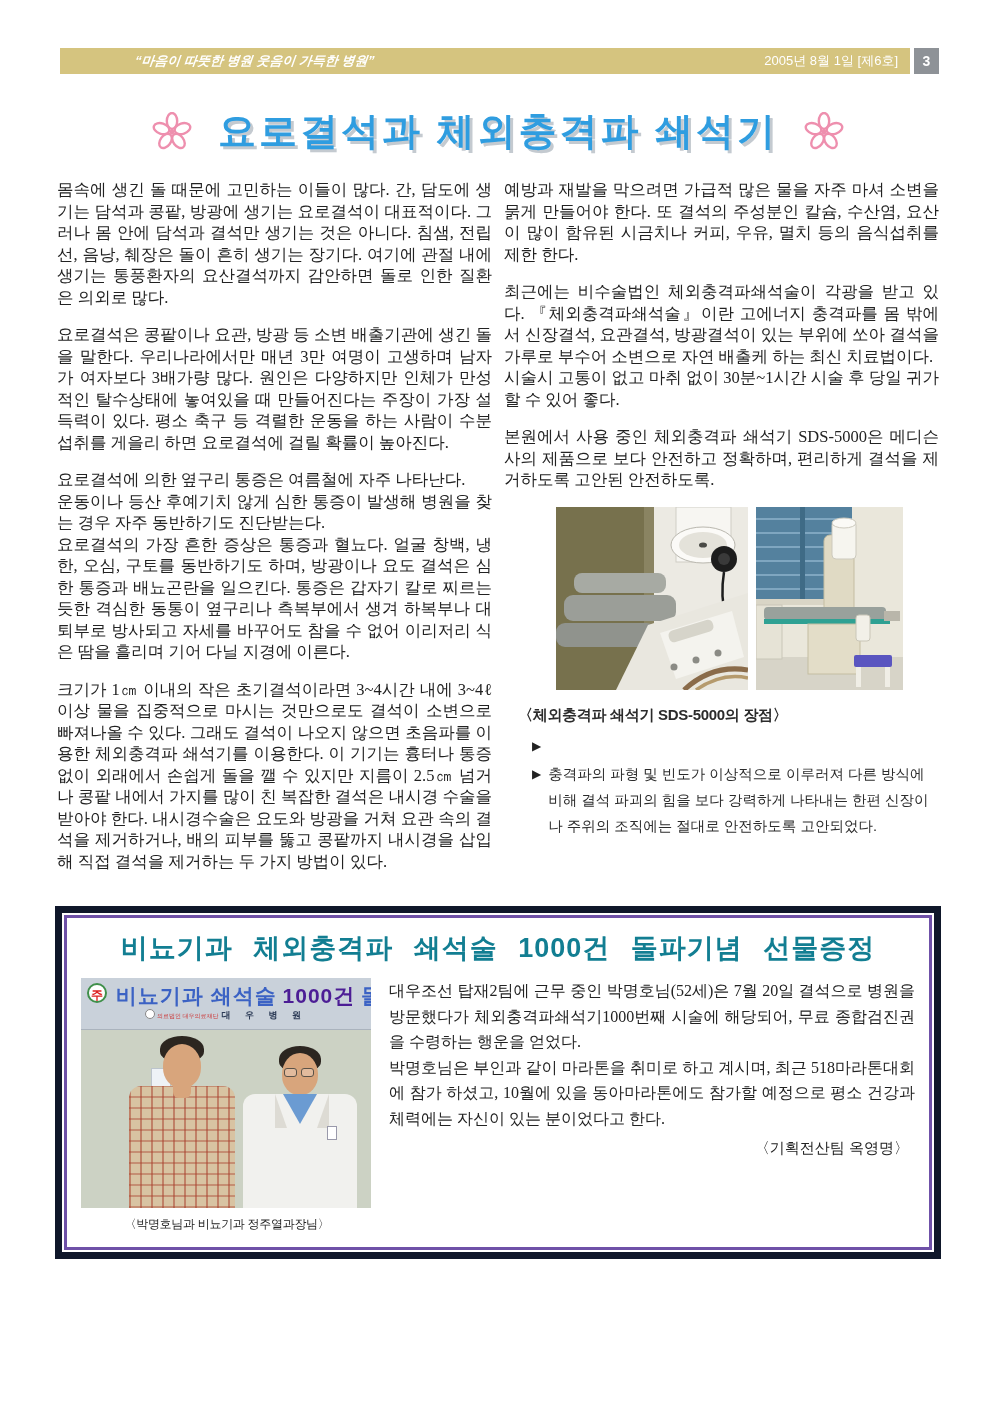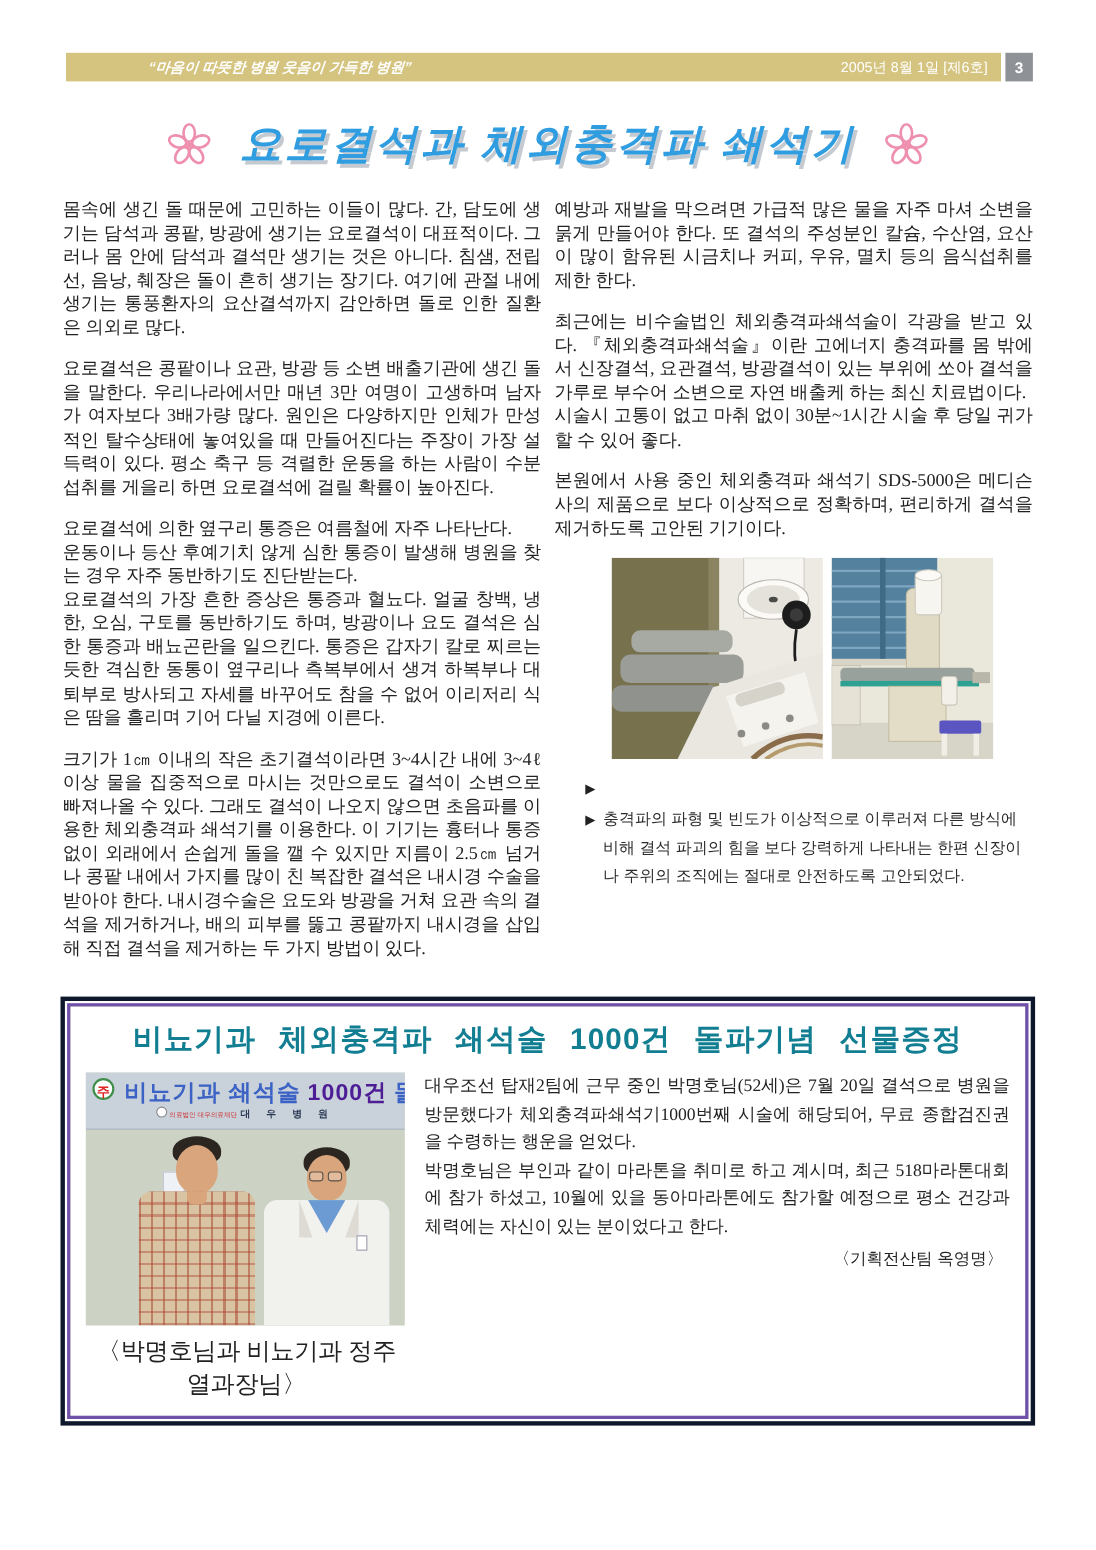--- a/index.html
+++ b/index.html
@@ -20,21 +20,21 @@
   
   .header-row{display:flex;margin:48px 57px 0 60px;height:26px;}
   .header-bar{flex:1;background:var(--bar);display:flex;align-items:center;justify-content:space-between;
     padding:0 12px 0 75px;font-family:var(--sans);color:#fff;font-size:13px;}
   .header-motto{font-style:italic;font-weight:bold;transform:skewX(-6deg);}
   .header-date{font-weight:normal;}
   .page-num{width:25px;height:26px;background:#8e9297;color:#fff;font-family:var(--sans);
     font-weight:bold;font-size:14px;display:flex;align-items:center;justify-content:center;margin-left:4px;}
 
   
-  .title-row{margin-top:32px;text-align:center;display:flex;align-items:center;justify-content:center;gap:26px;font-style:italic;}
+  .title-row{margin-top:32px;text-align:center;display:flex;align-items:center;justify-content:center;gap:26px;}
   .flower{display:inline-block;width:40px;height:40px;}
   .main-title{font-family:var(--sans);font-weight:bold;font-size:38px;letter-spacing:3px;
     color:var(--title-blue);text-shadow:3px 3px 0 #c4cad0;white-space:nowrap;}
 
   
   .columns{display:flex;margin:22px 57px 0;gap:12px;}
   .col{width:50%;font-size:16.5px;line-height:21.5px;text-align:justify;}
   .body-p{margin:0 0 16px;}
   .body-group{margin:0 0 16px;}
   .body-group p{margin:0;}
@@ -44,21 +44,21 @@
   .photo-frame{display:block;}
 
   
   .adv{font-family:var(--sans);color:#2b2b2b;}
   .adv-caption{font-size:15px;font-weight:bold;margin:4px 0 8px 14px;letter-spacing:-0.3px;}
   .adv-item{display:flex;margin:0 0 2px 28px;font-size:14.5px;line-height:26px;}
   .adv-marker{color:#222;font-size:12px;line-height:26px;margin-right:7px;}
   .adv-text p{margin:0;text-align:left;}
 
   
-  .promo-box{margin:18px 55px 0;border:4px solid #0f172a;padding:2px;}
+  .promo-box{margin:18px 55px 0;border:7px solid #0f172a;padding:2px;}
   .promo-inner{border:3px solid var(--purple);padding:10px 14px 14px;}
   .promo-title{font-family:var(--sans);text-align:center;font-size:27px;font-weight:bold;
     color:var(--teal);letter-spacing:1px;word-spacing:12px;margin:2px 0 12px;}
   .promo-content{display:flex;gap:16px;}
   .promo-left{width:292px;flex:none;}
   .photo3{position:relative;width:290px;height:230px;background:#ccd2c4;overflow:hidden;}
   .p3-banner{position:absolute;left:0;top:0;width:100%;height:52px;background:#c9d1da;
     border-bottom:1px solid #aab3bd;font-family:var(--sans);}
   .p3-line1{position:absolute;left:6px;top:4px;width:284px;white-space:nowrap;font-weight:bold;font-size:21px;}
   .p3-logo{display:inline-block;width:20px;height:20px;border:2px solid #3f8f4a;border-radius:50%;
@@ -77,21 +77,21 @@
   .hair{position:absolute;border-radius:50% 50% 40% 40%;background:#2c2620;}
   .body-shirt{position:absolute;border-radius:12px 12px 0 0;}
   .plaid{background:#d8c3a2;
     background-image:repeating-linear-gradient(90deg,rgba(168,62,44,.5) 0 2px,transparent 2px 11px),
                      repeating-linear-gradient(0deg,rgba(168,62,44,.4) 0 2px,transparent 2px 11px);}
   .coat{background:#f1f1ee;}
   .shirt-v{position:absolute;background:#6b9bd2;clip-path:polygon(50% 100%,0 0,100% 0);}
   .lapel{position:absolute;width:0;height:0;border-style:solid;}
   .glasses{position:absolute;width:13px;height:9px;border:1.5px solid #5a5248;border-radius:3px;background:rgba(255,255,255,.25);}
   .badge{position:absolute;width:10px;height:14px;background:#fff;border:1px solid #99a;}
-  .photo3-caption{font-family:var(--sans);font-size:22px;color:#222;text-align:center;margin-top:8px;letter-spacing:-0.3px;}
+  .photo3-caption{font-family:var(--sans);font-size:12px;color:#222;text-align:center;margin-top:8px;letter-spacing:-0.3px;}
 
   .promo-right{flex:1;font-family:var(--serif);font-size:16px;line-height:25.5px;text-align:justify;}
   .promo-right p{margin:0;}
   .promo-sig{text-align:right;font-family:var(--sans);font-size:15px;margin-top:4px;padding-right:6px;}
 </style>
 </head>
 <body>
 
 <div class="page">
 
@@ -139,21 +139,21 @@
       </div>
       <p class="body-p">크기가 1㎝ 이내의 작은 초기결석이라면 3~4시간 내에 3~4ℓ 이상 물을 집중적으로 마시는 것만으로도 결석이 소변으로 빠져나올 수 있다. 그래도 결석이 나오지 않으면 초음파를 이용한 체외충격파 쇄석기를 이용한다. 이 기기는 흉터나 통증 없이 외래에서 손쉽게 돌을 깰 수 있지만 지름이 2.5㎝ 넘거나 콩팥 내에서 가지를 많이 친 복잡한 결석은 내시경 수술을 받아야 한다. 내시경수술은 요도와 방광을 거쳐 요관 속의 결석을 제거하거나, 배의 피부를 뚫고 콩팥까지 내시경을 삽입해 직접 결석을 제거하는 두 가지 방법이 있다.</p>
     </div>
 
     <div class="col">
       <p class="body-p">예방과 재발을 막으려면 가급적 많은 물을 자주 마셔 소변을 묽게 만들어야 한다. 또 결석의 주성분인 칼슘, 수산염, 요산이 많이 함유된 시금치나 커피, 우유, 멸치 등의 음식섭취를 제한 한다.</p>
       <div class="body-group">
         <p>최근에는 비수술법인 체외충격파쇄석술이 각광을 받고 있다. 『체외충격파쇄석술』이란 고에너지 충격파를 몸 밖에서 신장결석, 요관결석, 방광결석이 있는 부위에 쏘아 결석을 가루로 부수어 소변으로 자연 배출케 하는 최신 치료법이다.</p>
         <p>시술시 고통이 없고 마취 없이 30분~1시간 시술 후 당일 귀가 할 수 있어 좋다.</p>
       </div>
-      <p class="body-p">본원에서 사용 중인 체외충격파 쇄석기 SDS-5000은 메디슨사의 제품으로 보다 이상적으로 정확하며, 편리하게 결석을 제거하도록 고안된 기기이다.</p>
+      <p class="body-p">본원에서 사용 중인 체외충격파 쇄석기 SDS-5000은 메디슨사의 제품으로 보다 안전하고 정확하며, 편리하게 결석을 제거하도록 고안된 안전하도록.</p>
 
       <div class="photos-row">
         <svg class="photo-frame" width="192" height="183" viewBox="0 0 192 183">
           <rect width="192" height="183" fill="#efede7"></rect>
           <rect x="0" y="0" width="96" height="183" fill="#77714d"></rect>
           <rect x="88" y="0" width="10" height="140" fill="#8a8462"></rect>
           <circle cx="93" cy="72" r="3" fill="#cfc9a8"></circle>
           <rect x="98" y="0" width="94" height="183" fill="#eceae3"></rect>
           <rect x="120" y="0" width="55" height="55" fill="#f7f6f2" stroke="#cfcdc5"></rect>
           <ellipse cx="147" cy="38" rx="32" ry="18" fill="#fbfaf7" stroke="#b9b7ae"></ellipse>
@@ -197,20 +197,21 @@
           <rect x="52" y="117" width="52" height="50" fill="#e3ddc8" stroke="#c4bda2"></rect>
           <rect x="100" y="108" width="14" height="26" rx="3" fill="#f2f0e8" stroke="#c9c6b8"></rect>
           <rect x="128" y="104" width="16" height="10" fill="#b9b6aa"></rect>
           <rect x="98" y="148" width="38" height="12" rx="2" fill="#5a55c0"></rect>
           <rect x="100" y="160" width="5" height="20" fill="#f0eee6"></rect>
           <rect x="129" y="160" width="5" height="20" fill="#f0eee6"></rect>
         </svg>
       </div>
 
       <div class="adv">
+        <div class="adv-caption">〈체외충격파 쇄석기 SDS-5000의 장점〉</div>
         <div class="adv-item">
           <span class="adv-marker">▶</span>
           <div class="adv-text">
           </div>
         </div>
         <div class="adv-item">
           <span class="adv-marker">▶</span>
           <div class="adv-text">
             <p>충격파의 파형 및 빈도가 이상적으로 이루러져 다른 방식에 비해 결석 파괴의 힘을 보다 강력하게 나타내는 한편 신장이나 주위의 조직에는 절대로 안전하도록 고안되었다.</p>
           </div>

